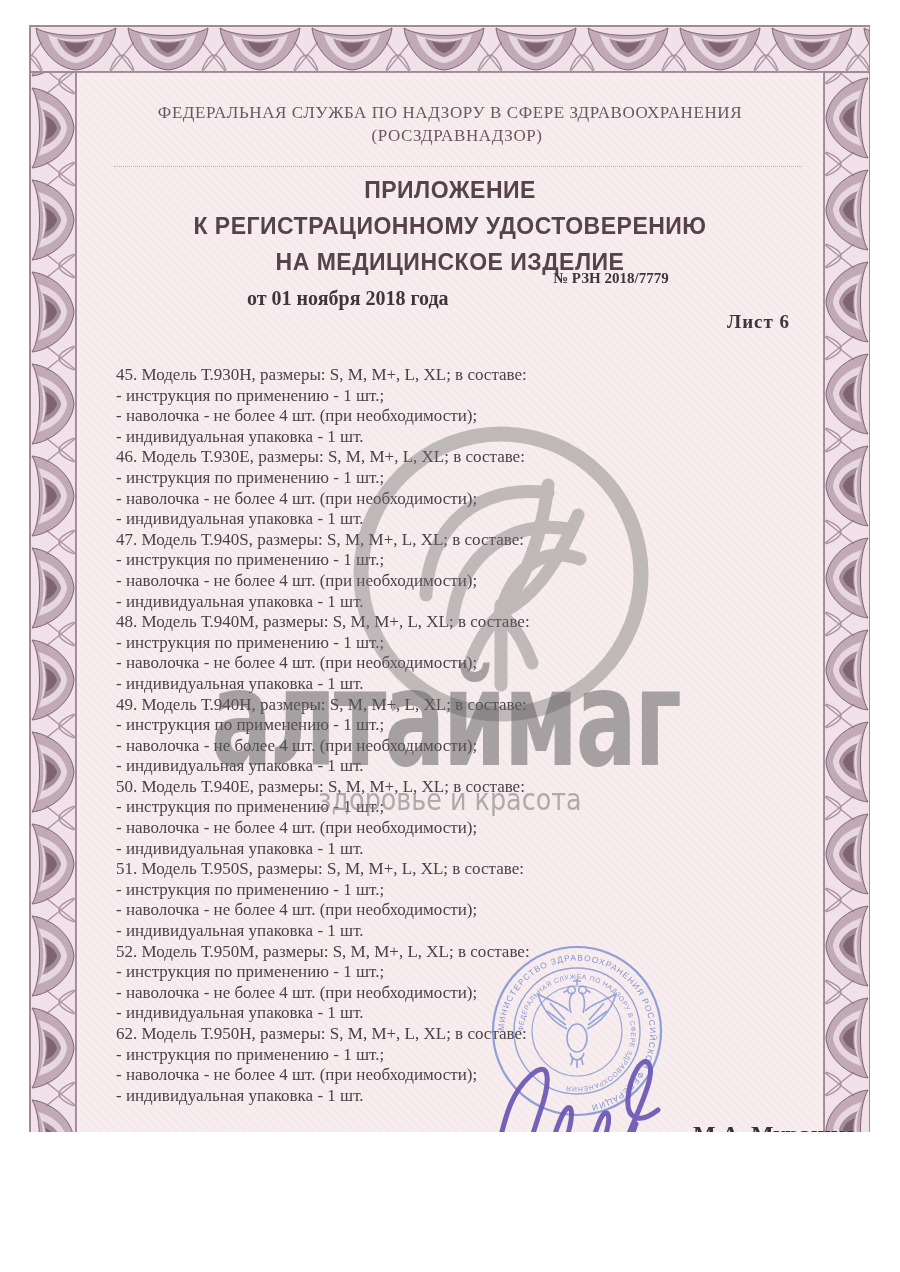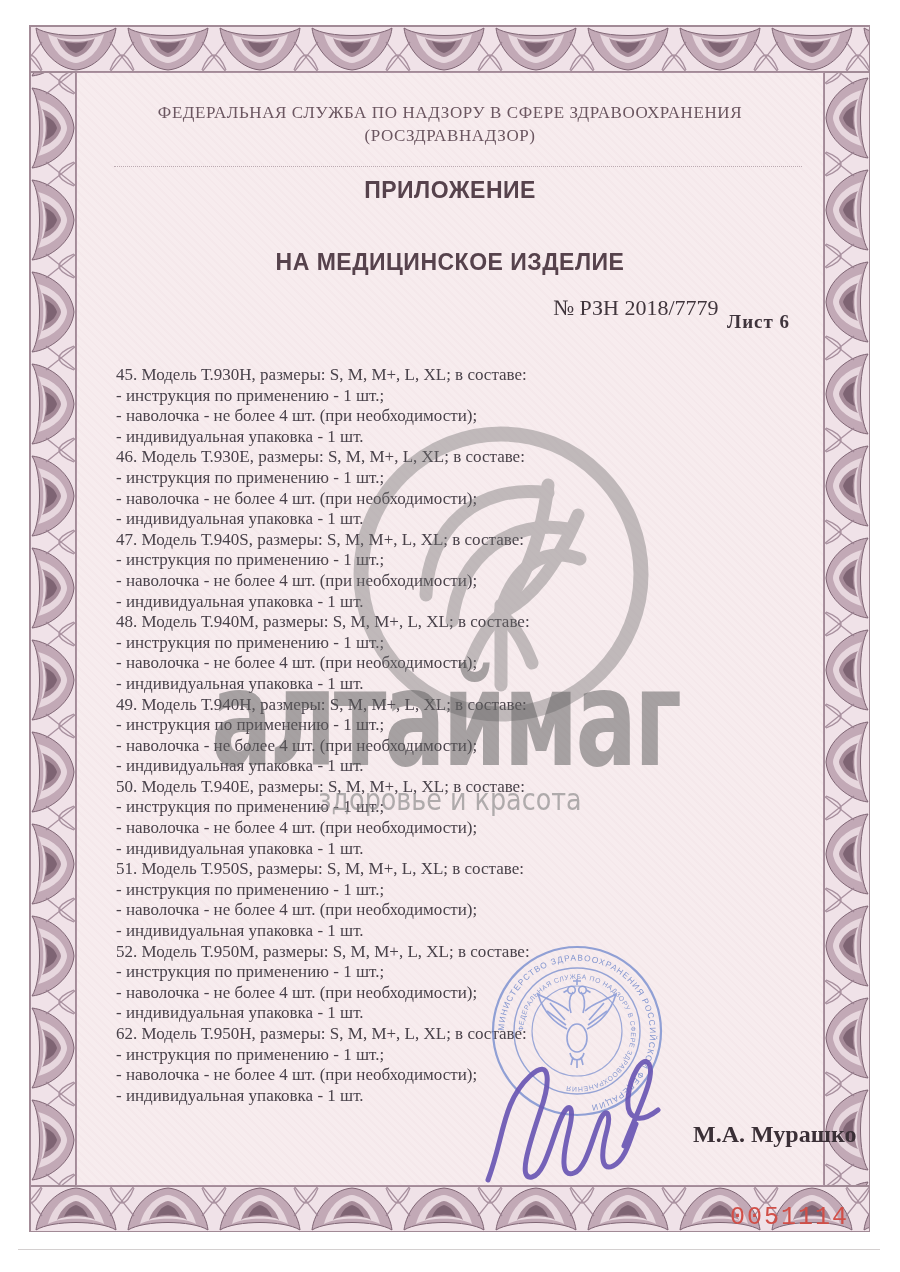--- a/index.html
+++ b/index.html
@@ -1,16 +1,16 @@
 <!DOCTYPE html>
 <html><head>
 <meta charset="utf-8">
 <style>
   html,body{margin:0;padding:0;background:#ffffff;}
-  .stage{position:relative;width:900px;height:1272px;background:#ffffff;overflow:hidden;
+  .stage{position:relative;width:900px;height:1132px;background:#ffffff;overflow:hidden;
          font-family:"Liberation Serif",serif;}
 
   
   .frame-line{position:absolute;left:29px;top:25px;width:841px;height:1207px;
               border:1px solid #a38b97;box-sizing:border-box;}
   .strip{position:absolute;line-height:0;}
   .strip svg{display:block;}
   .strip-top{left:30px;top:26px;}
   .strip-bottom{left:30px;top:1186px;transform:scaleY(-1);}
   .strip-left{left:30px;top:1186px;width:1114px;height:46px;
@@ -20,31 +20,31 @@
 
   
   .inner-page{position:absolute;left:76px;top:72px;width:748px;height:1114px;
               background:#f7ecee;border:1px solid #ab91a0;box-sizing:border-box;
               background-image:repeating-linear-gradient(45deg,rgba(205,165,178,.05) 0 2px,rgba(0,0,0,0) 2px 6px);}
 
   
   .issuer{position:absolute;left:76px;width:748px;text-align:center;
           color:#6b5660;font-size:17px;letter-spacing:.6px;}
   .issuer1{top:103px;}
-  .issuer2{top:126px;}
+  .issuer2{top:126px;padding-left:7px;}
   .separator{position:absolute;left:114px;top:166px;width:688px;height:0;
              border-top:1px dotted #bcabb2;}
   .title{position:absolute;left:76px;width:748px;text-align:center;
          font-family:"Liberation Sans",sans-serif;font-weight:bold;
          color:#56424c;font-size:23px;letter-spacing:.5px;}
   .title1{top:177px;}
   .title2{top:213px;}
   .title3{top:249px;text-align:center;}
   .date-text{position:absolute;left:247px;top:287px;font-weight:bold;font-size:20px;color:#40353c;}
-  .number-text{position:absolute;left:553px;top:295px;font-weight:normal;font-size:22px;color:#40353c;}
+  .number-text{position:absolute;left:553px;top:270px;font-weight:bold;font-size:15px;color:#40353c;}
   .sheet{position:absolute;left:727px;top:311px;font-weight:bold;font-size:19px;
          letter-spacing:1px;color:#3f343c;}
 
   .items{position:absolute;left:116px;top:365px;width:640px;
          font-size:17px;line-height:20.6px;color:#49424a;white-space:nowrap;}
   .item-heading,.item-line{height:20.6px;}
 
   .signatory{position:absolute;left:117px;top:1108px;font-weight:bold;
              font-size:17.5px;line-height:23px;color:#3f343b;}
   .signatory-name{position:absolute;left:693px;top:1121px;font-weight:bold;
@@ -120,22 +120,24 @@
       </svg>
   </div>
 
   <div class="inner-page"></div>
 
   <div class="issuer issuer1">ФЕДЕРАЛЬНАЯ СЛУЖБА ПО НАДЗОРУ В СФЕРЕ ЗДРАВООХРАНЕНИЯ</div>
   <div class="issuer issuer2">(РОСЗДРАВНАДЗОР)</div>
   <div class="separator"></div>
 
   <div class="title title1">ПРИЛОЖЕНИЕ</div>
+  <div class="title title2">К РЕГИСТРАЦИОННОМУ УДОСТОВЕРЕНИЮ</div>
   <div class="title title3">НА МЕДИЦИНСКОЕ ИЗДЕЛИЕ</div>
 
+  <div class="date-text">от 01 ноября 2018 года</div>
   <div class="number-text">№  РЗН 2018/7779</div>
   <div class="sheet">Лист 6</div>
 
   <div class="items">
     <div class="item">
       <div class="item-heading">45. Модель Т.930Н, размеры: S, M, M+, L, XL; в составе:</div>
       <div class="item-line">- инструкция по применению - 1 шт.;</div>
       <div class="item-line">- наволочка - не более 4 шт. (при необходимости);</div>
       <div class="item-line">- индивидуальная упаковка - 1 шт.</div>
     </div>

